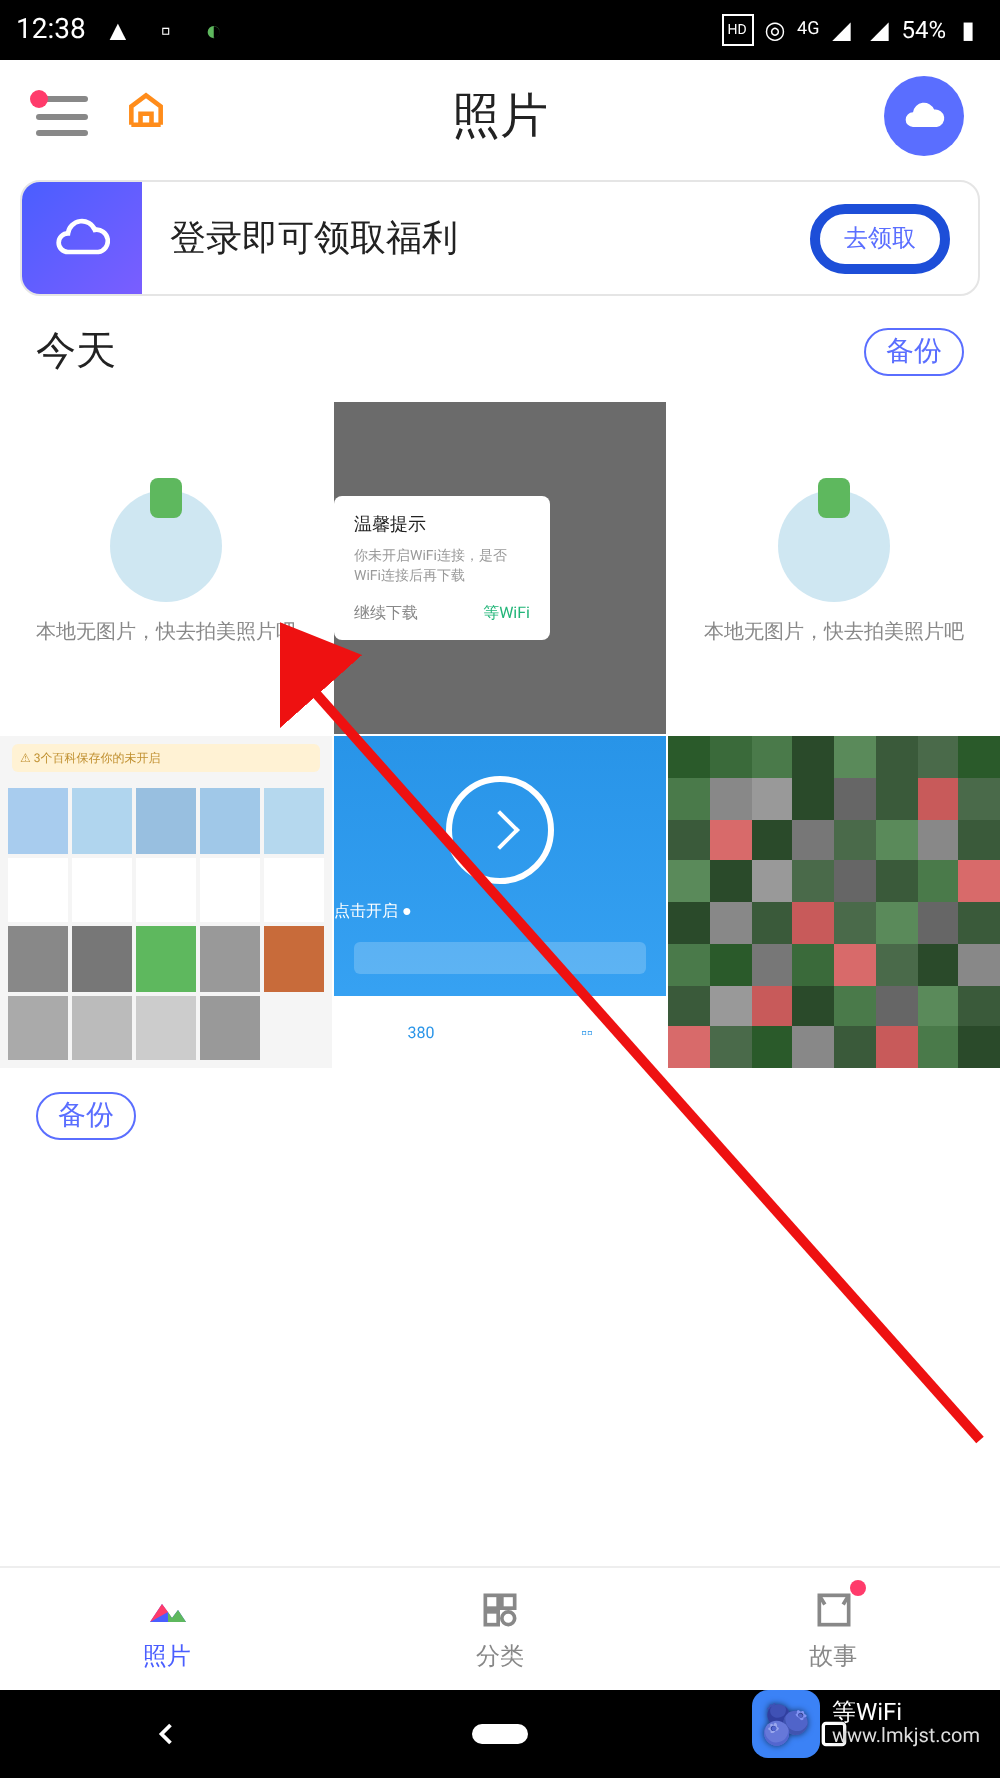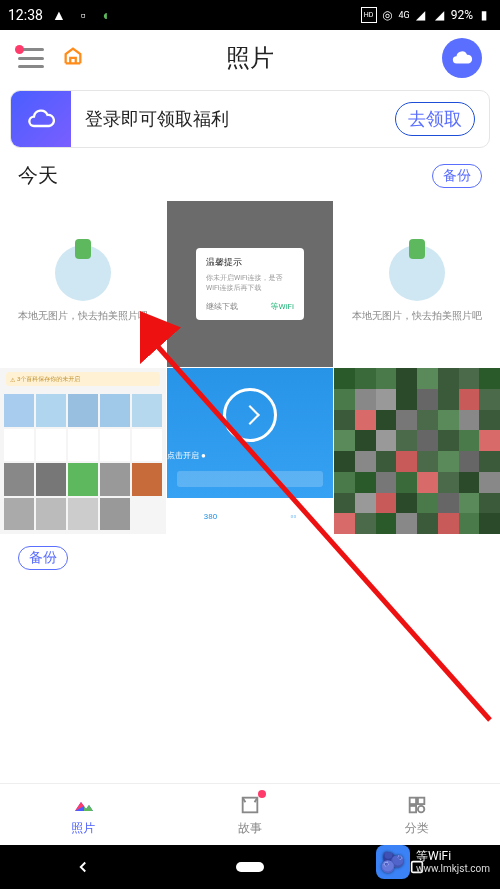--- a/index.html
+++ b/index.html
@@ -12,31 +12,31 @@
 .header-left{display:flex;align-items:center;gap:18px}
 .hamburger{position:relative;width:26px;height:20px;display:flex;flex-direction:column;justify-content:space-between}
 .hamburger span{display:block;height:3px;background:#888;border-radius:2px}
 .hamburger .dot{position:absolute;width:9px;height:9px;background:#ff3b6b;border-radius:50%;top:-3px;left:-3px}
 .arch-icon{color:#ff8c1a;font-size:22px}
 .header-title{font-size:24px;color:#222;position:absolute;left:50%;transform:translateX(-50%)}
 .cloud-btn{width:40px;height:40px;background:#5a6eff;border-radius:50%;display:flex;align-items:center;justify-content:center;color:#fff}
 .banner{margin:4px 10px 14px;height:58px;border:1px solid #e5e5e5;border-radius:10px;display:flex;align-items:center;overflow:hidden}
 .banner-icon{width:60px;height:100%;background:linear-gradient(135deg,#4a5eff,#7a5eff);display:flex;align-items:center;justify-content:center;color:#fff;font-size:24px}
 .banner-text{flex:1;padding-left:14px;font-size:18px;color:#222}
-.banner-action{margin-right:14px;padding:4px 12px;border:1px solid #1d4ed8;border-radius:20px;color:#5a6eff;font-size:18px}
+.banner-action{margin-right:14px;padding:4px 12px;border:5px solid #1d4ed8;border-radius:20px;color:#5a6eff;font-size:12px}
 .section{padding:0 18px;display:flex;align-items:center;justify-content:space-between;margin-bottom:12px}
 .section-title{font-size:20px;color:#222}
 .backup-btn{padding:2px 10px;border:1px solid #5a6eff;border-radius:14px;color:#5a6eff;font-size:14px}
 .grid{display:flex;flex-wrap:wrap;gap:1px}
 .thumb{width:166px;height:166px;background:#eee;position:relative;overflow:hidden}
 .thumb.placeholder{display:flex;flex-direction:column;align-items:center;justify-content:center;background:#fff}
 .ph-circle{width:56px;height:56px;background:#cfe7f2;border-radius:50%;margin-bottom:8px;position:relative}
 .ph-circle::after{content:'';position:absolute;width:16px;height:20px;background:#5eb85e;border-radius:4px;top:-6px;left:20px}
 .ph-text{font-size:10px;color:#888;text-align:right;padding:0 8px}
-.thumb.dialog{background:#6b6b6b;display:flex;align-items:center;justify-content:center}
+.thumb.dialog{background:#6b6b6b;display:flex;align-items:center;}
 .dialog-box{width:108px;background:#fff;border-radius:4px;padding:8px 10px;font-size:9px}
 .dialog-title{color:#222;margin-bottom:5px}
 .dialog-body{color:#999;font-size:7px;line-height:1.3;margin-bottom:8px}
 .dialog-actions{display:flex;justify-content:space-between;font-size:8px}
 .dialog-cancel{color:#888}
 .dialog-ok{color:#22b578}
 .thumb.app{background:#f5f5f5;display:flex;flex-direction:column}
 .app-top{height:22px;display:flex;padding:3px 6px;gap:8px;font-size:7px;color:#ccc}
 .app-tab{color:#f9c94a}
 .app-bar{margin:4px 6px;height:14px;background:#fff2d4;border-radius:3px;font-size:6px;color:#c09030;display:flex;align-items:center;padding:0 4px}
@@ -73,21 +73,21 @@
     <span class="sb-icon">▲</span>
     <span class="sb-icon">▫</span>
     <span class="sb-icon" style="color:#5eb85e">◐</span>
   </div>
   <div class="sb-right">
     <span class="sb-icon" style="border:1px solid #fff;font-size:7px;padding:0 2px">HD</span>
     <span class="sb-icon">◎</span>
     <span style="font-size:9px">4G</span>
     <span class="sb-icon">◢</span>
     <span class="sb-icon">◢</span>
-    <span>92%</span>
+    <span>54%</span>
     <span class="sb-icon">▮</span>
   </div>
 </div>
 
 <div class="header">
   <div class="header-left">
     <div class="hamburger">
       <span></span>
         <span></span>
         <span></span>
@@ -258,39 +258,39 @@
     <div class="nav-icon">
       <svg width="24" height="24" viewBox="0 0 24 24">
           <path d="M4 18l6-9 5 7 3-4 4 6z" fill="#4a5eff"></path>
           <path d="M4 18l6-9 3 4" fill="#ff3b6b"></path>
           <path d="M13 13l2 3 3-4 4 6h-9" fill="#5eb85e"></path>
         </svg>
     </div>
     <div class="nav-label">照片</div>
   </div>
   <div class="nav-item">
-    <div class="nav-dot"></div>
-    <div class="nav-icon">
-      <svg width="22" height="22" viewBox="0 0 24 24" fill="none" stroke="#888" stroke-width="2">
-          <rect x="4" y="4" width="16" height="16"></rect>
-          <path d="M4 4l3 5M20 4l-3 5"></path>
-        </svg>
-    </div>
-    <div class="nav-label">故事</div>
-  </div>
-  <div class="nav-item">
     <div class="nav-icon">
       <svg width="22" height="22" viewBox="0 0 24 24" fill="none" stroke="#888" stroke-width="2">
           <rect x="4" y="4" width="7" height="7"></rect>
           <rect x="13" y="4" width="7" height="7"></rect>
           <rect x="4" y="13" width="7" height="7"></rect>
           <circle cx="16.5" cy="16.5" r="3.5"></circle>
         </svg>
     </div>
     <div class="nav-label">分类</div>
+  </div>
+  <div class="nav-item">
+    <div class="nav-dot"></div>
+    <div class="nav-icon">
+      <svg width="22" height="22" viewBox="0 0 24 24" fill="none" stroke="#888" stroke-width="2">
+          <rect x="4" y="4" width="16" height="16"></rect>
+          <path d="M4 4l3 5M20 4l-3 5"></path>
+        </svg>
+    </div>
+    <div class="nav-label">故事</div>
   </div>
 </div>
 
 <div class="sysbar">
   <div class="sysbtn">
     <svg width="18" height="18" viewBox="0 0 24 24" fill="none" stroke="#fff" stroke-width="2.5">
         <path d="M15 18l-6-6 6-6"></path>
       </svg>
   </div>
   <div class="sysbtn">

